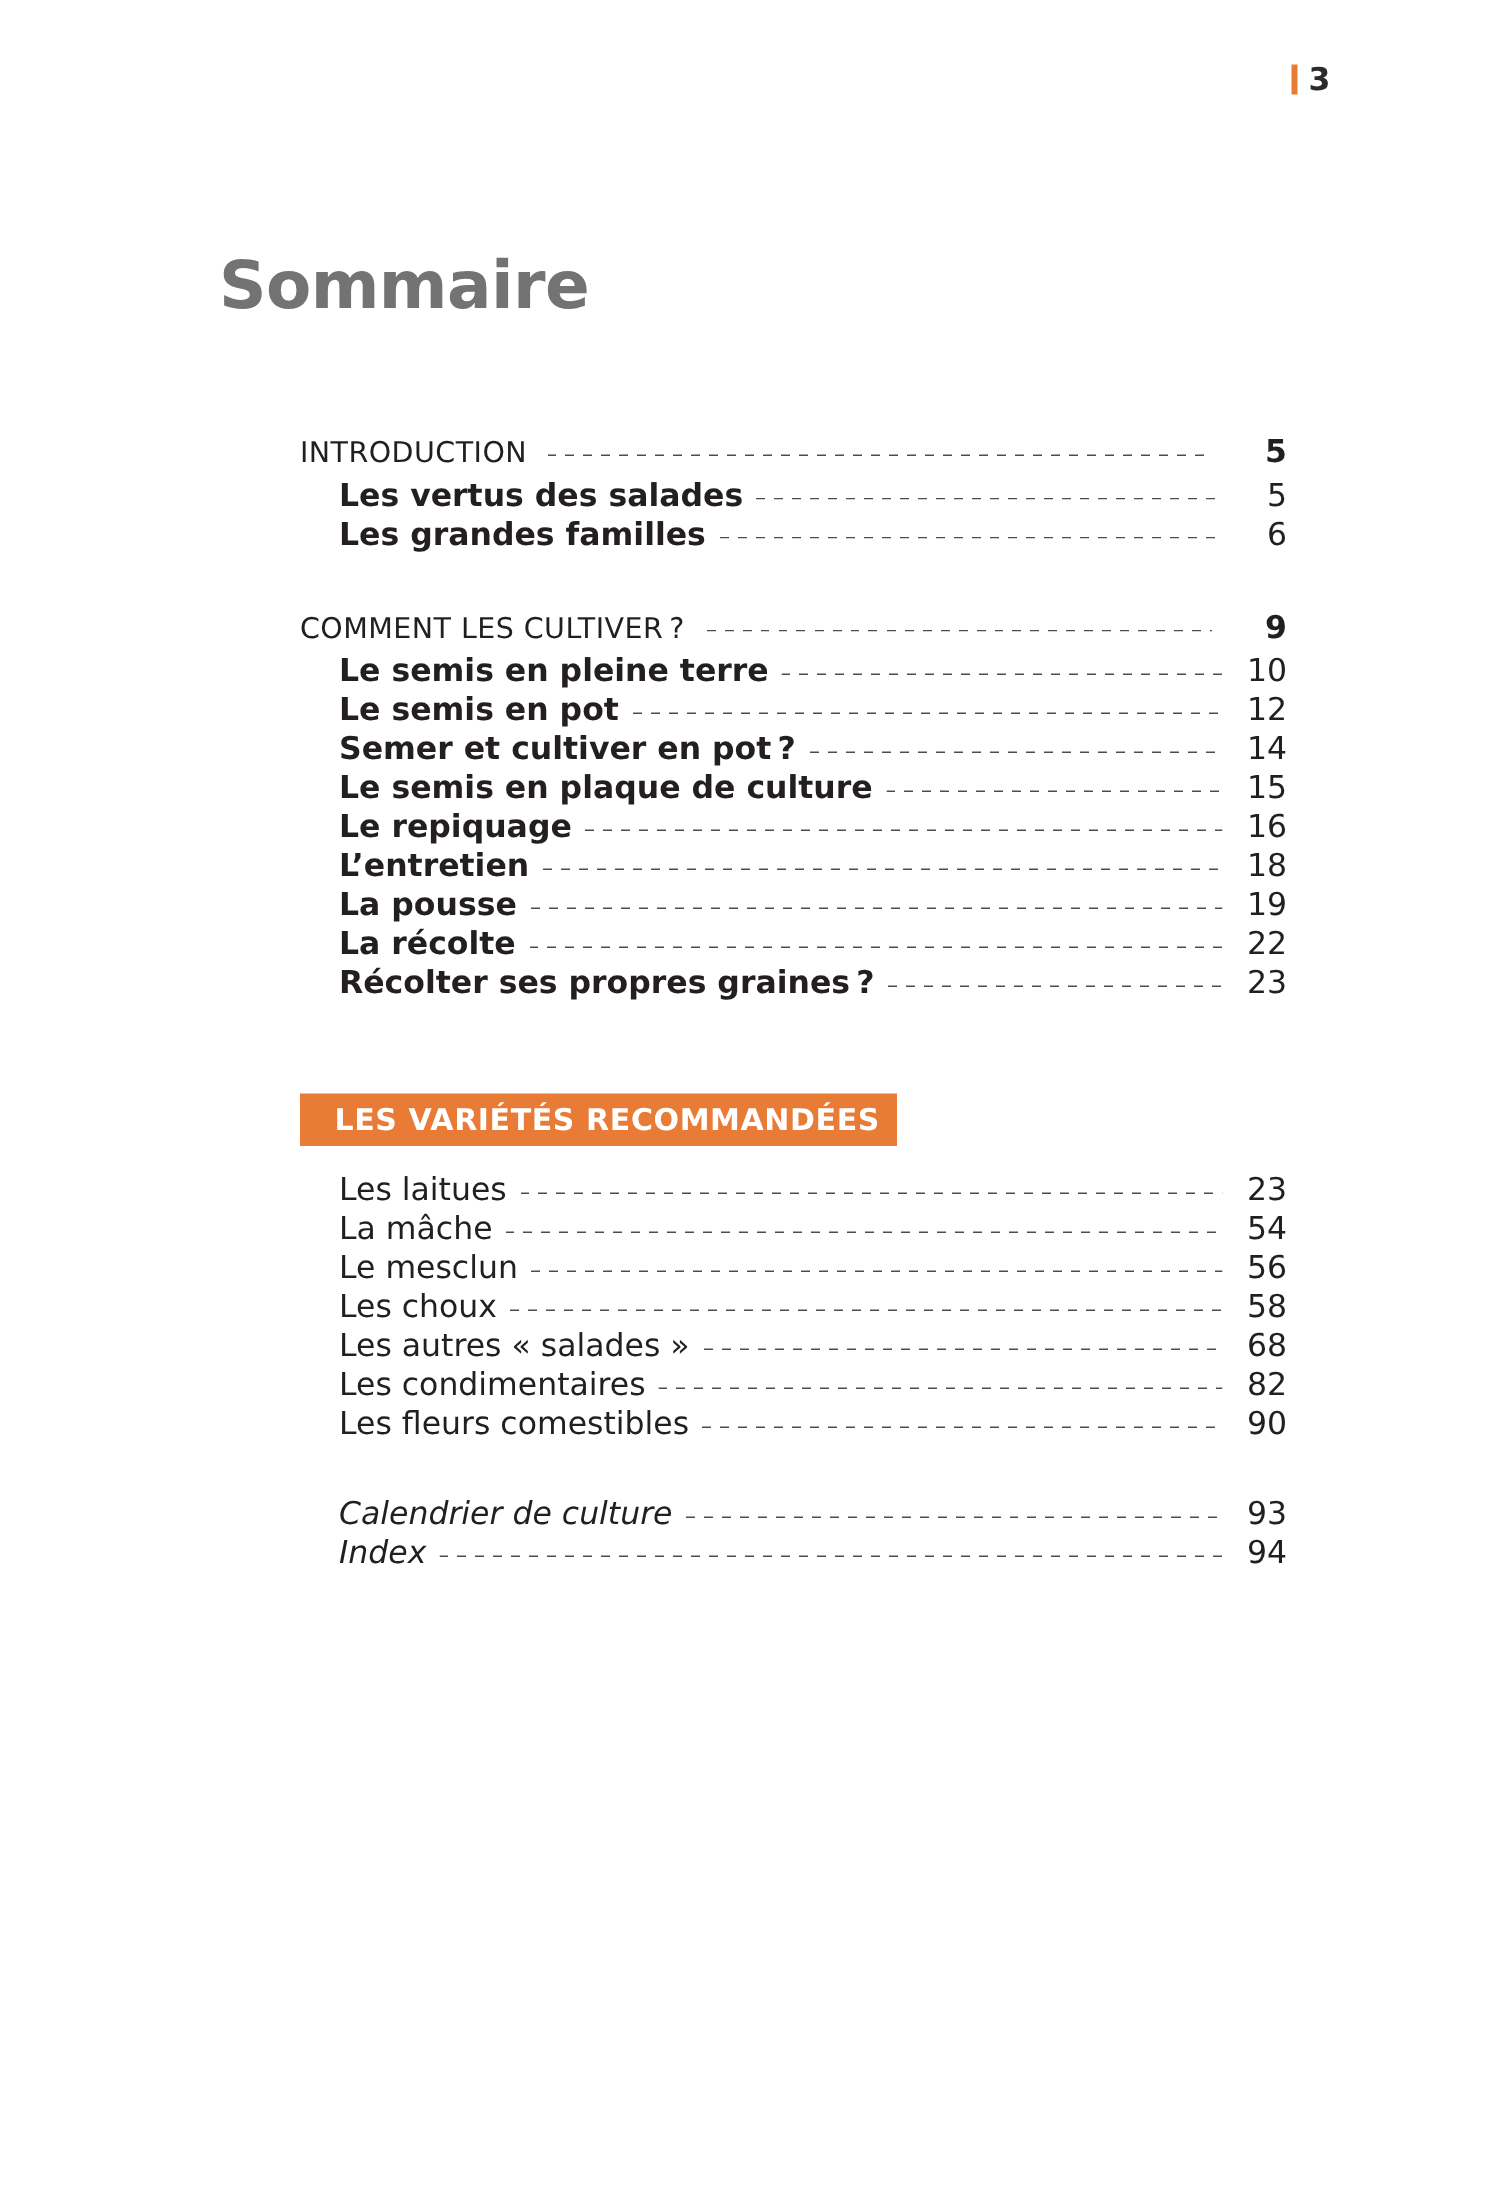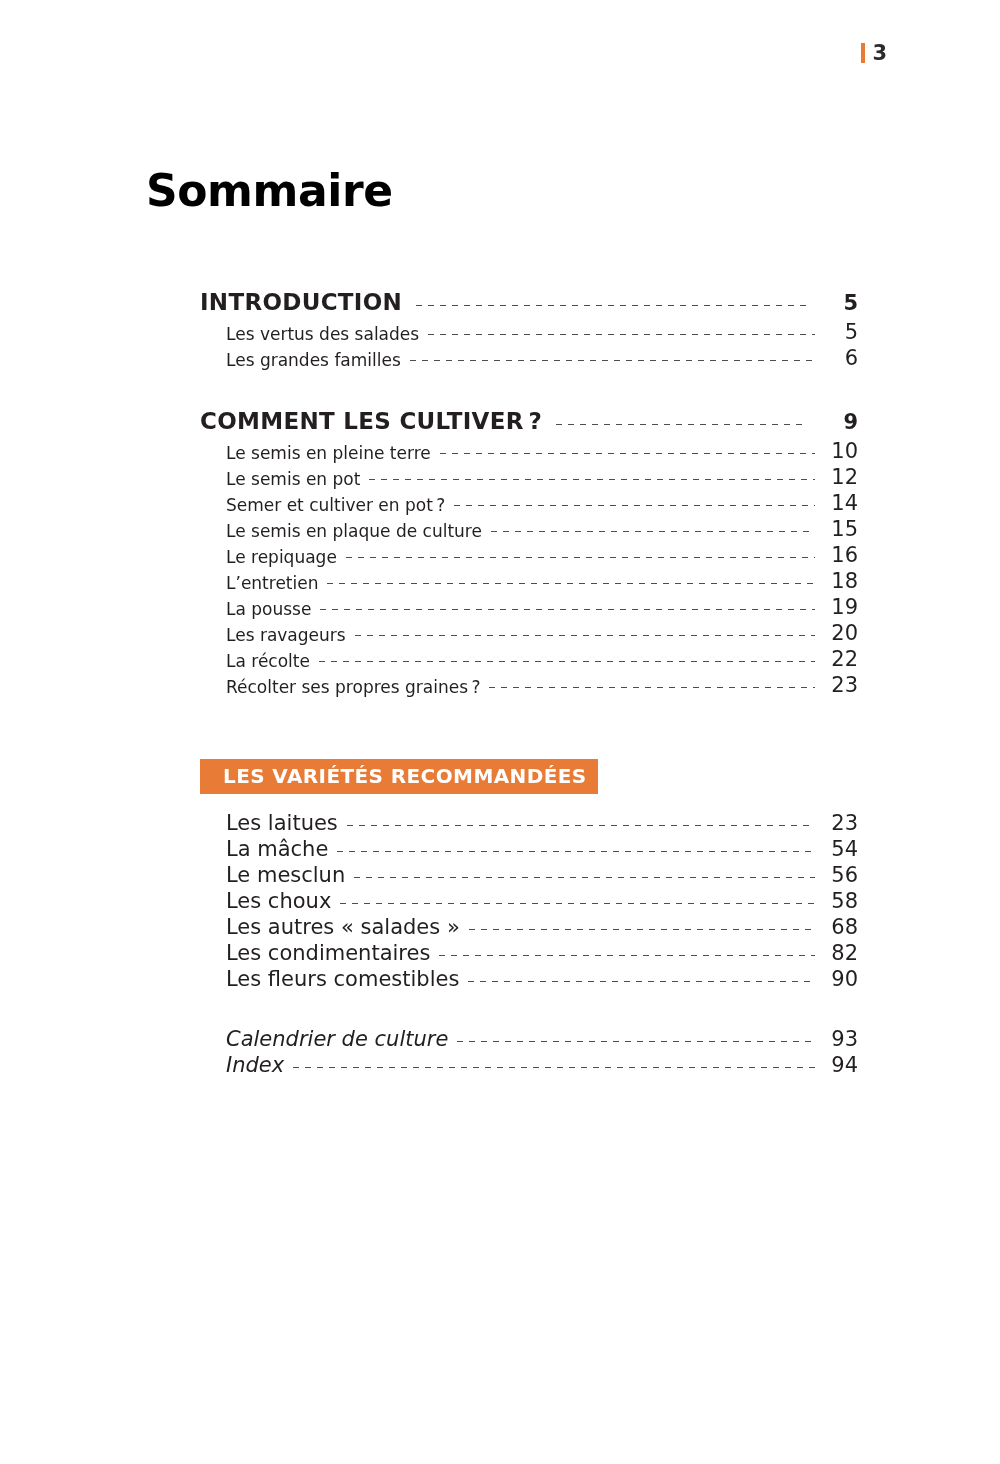--- a/index.html
+++ b/index.html
@@ -44,21 +44,21 @@
   }
 
   
   .page-title {
     position: absolute;
     left: 146px;
     top: 138px;
     font-family: "DejaVu Sans", sans-serif;
     font-size: 44px;
     font-weight: bold;
-    color: #000000;
+    color: #737373;
     letter-spacing: -0.4px;
     line-height: 1.1;
   }
 
   
   .toc {
     position: absolute;
     left: 200px;
     top: 289px;
     width: 658px;
@@ -108,39 +108,39 @@
     font-family: "DejaVu Sans", sans-serif;
     text-align: right;
     color: #231f20;
   }
 
   
   .toc-row.section {
     margin-bottom: 5px;
   }
   .toc-row.section .toc-label {
-    font-size: 23px;
-    font-weight: bold;
+    font-size: 19px;
+    font-weight: normal;
     letter-spacing: 0.3px;
   }
   .toc-row.section .toc-page {
     font-size: 21px;
     font-weight: bold;
     width: 34px;
   }
   .toc-row.section .toc-leader { margin-left: 14px; margin-right: 16px; }
 
   
   .toc-row.entry {
     padding-left: 26px;
     margin-bottom: 2px;
   }
   .toc-row.entry .toc-label {
-    font-size: 17px;
-    font-weight: normal;
+    font-size: 21px;
+    font-weight: bold;
   }
   .toc-row.entry .toc-page {
     font-size: 21px;
     width: 34px;
   }
 
   
   .toc-row.plain {
     padding-left: 26px;
     margin-bottom: 2px;
@@ -249,25 +249,20 @@
       <span class="toc-label">L’entretien</span>
       <span class="toc-leader"></span>
       <span class="toc-page">18</span>
     </div>
     <div class="toc-row entry">
       <span class="toc-label">La pousse</span>
       <span class="toc-leader"></span>
       <span class="toc-page">19</span>
     </div>
     <div class="toc-row entry">
-      <span class="toc-label">Les ravageurs</span>
-      <span class="toc-leader"></span>
-      <span class="toc-page">20</span>
-    </div>
-    <div class="toc-row entry">
       <span class="toc-label">La récolte</span>
       <span class="toc-leader"></span>
       <span class="toc-page">22</span>
     </div>
     <div class="toc-row entry">
       <span class="toc-label">Récolter ses propres graines ?</span>
       <span class="toc-leader"></span>
       <span class="toc-page">23</span>
     </div>
   </div>

